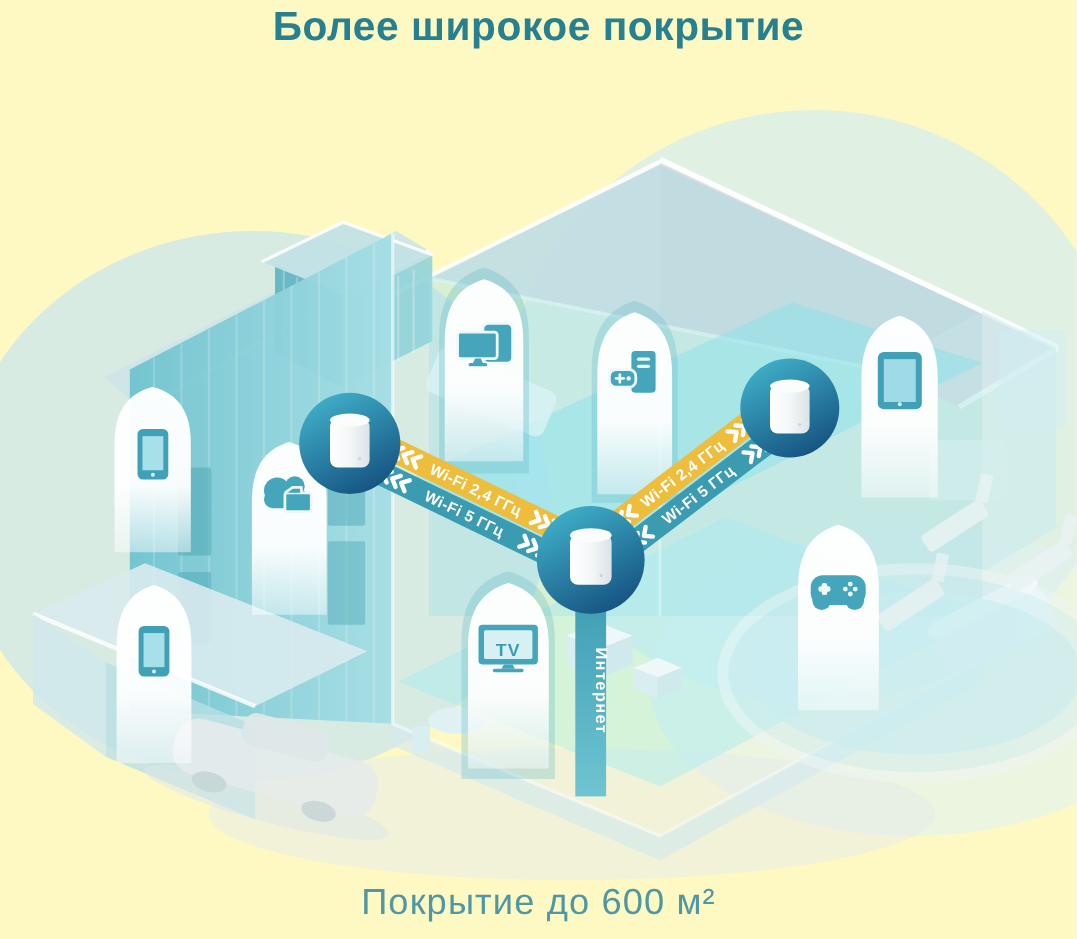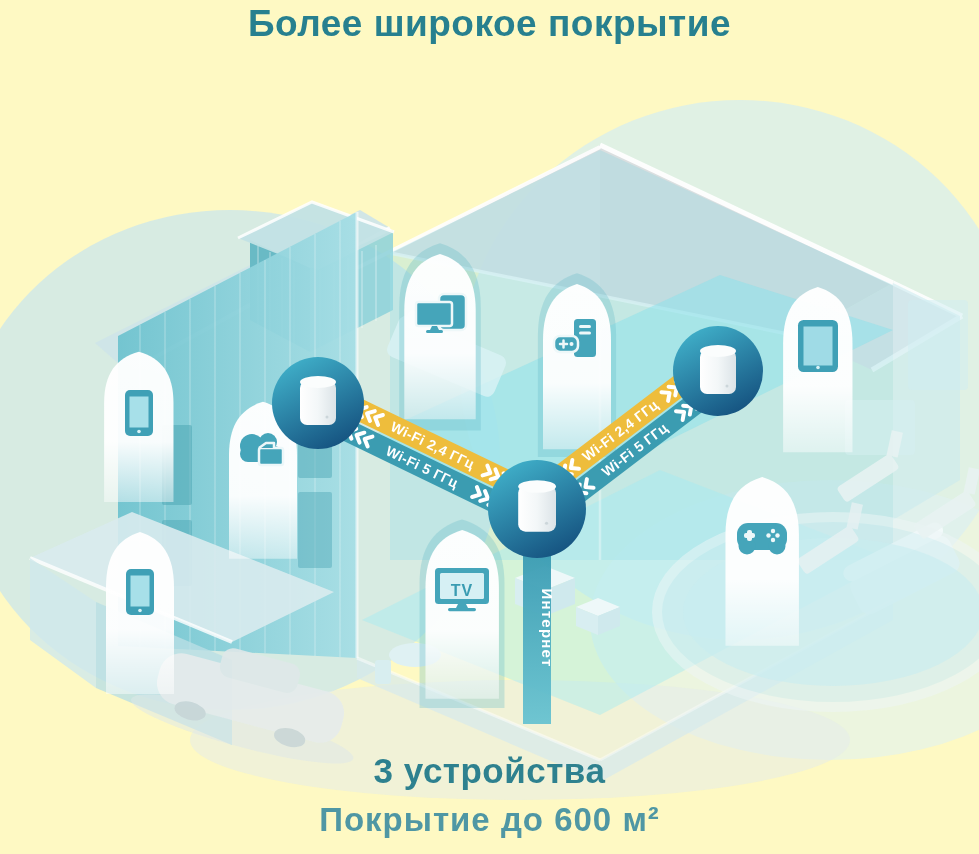--- a/index.html
+++ b/index.html
@@ -4,21 +4,21 @@
 <style>
   html,body{margin:0;padding:0;background:#e9eced;}
   .stage{position:relative;width:979px;height:854px;background:#fef9c3;overflow:hidden;
          font-family:"Liberation Sans",sans-serif;}
   .title{position:absolute;top:3px;left:0;width:100%;text-align:center;
          font-size:37px;font-weight:700;color:#27808f;letter-spacing:.5px;}
   .scene{position:absolute;top:0;left:0;}
   .footer-devices{position:absolute;top:751px;left:0;width:100%;text-align:center;
          font-size:35px;font-weight:700;color:#2e818f;letter-spacing:.5px;}
   .footer-coverage{position:absolute;top:801px;left:0;width:100%;text-align:center;
-         font-size:33px;font-weight:700;color:#4f97a4;letter-spacing:1px;}
+         font-size:33px;font-weight:400;color:#4f97a4;letter-spacing:1px;}
   .scene text{font-family:"Liberation Sans",sans-serif;}
   .bandtxt{font-size:14px;font-weight:700;fill:#ffffff;letter-spacing:.4px;}
   .inettxt{font-size:15px;font-weight:700;fill:#ffffff;letter-spacing:1.2px;}
   .tvtxt{font-size:16px;font-weight:700;fill:#3a9cb2;letter-spacing:1px;}
 </style>
 </head>
 <body>
 
 <div class="stage">
 
@@ -285,15 +285,14 @@
     <g>
       <circle cx="537" cy="509" r="49" fill="url(#badgeG)"></circle>
       <use href="#decoU" transform="translate(514,475) scale(1.05)"></use>
     </g>
     <g>
       <circle cx="718" cy="371" r="45" fill="url(#badgeG)"></circle>
       <use href="#decoU" transform="translate(696,340)"></use>
     </g>
   </svg>
 
-  <div class="footer-devices">3 устройства</div>
   <div class="footer-coverage">Покрытие до 600 м²</div>
 </div>
 
 </body></html>

